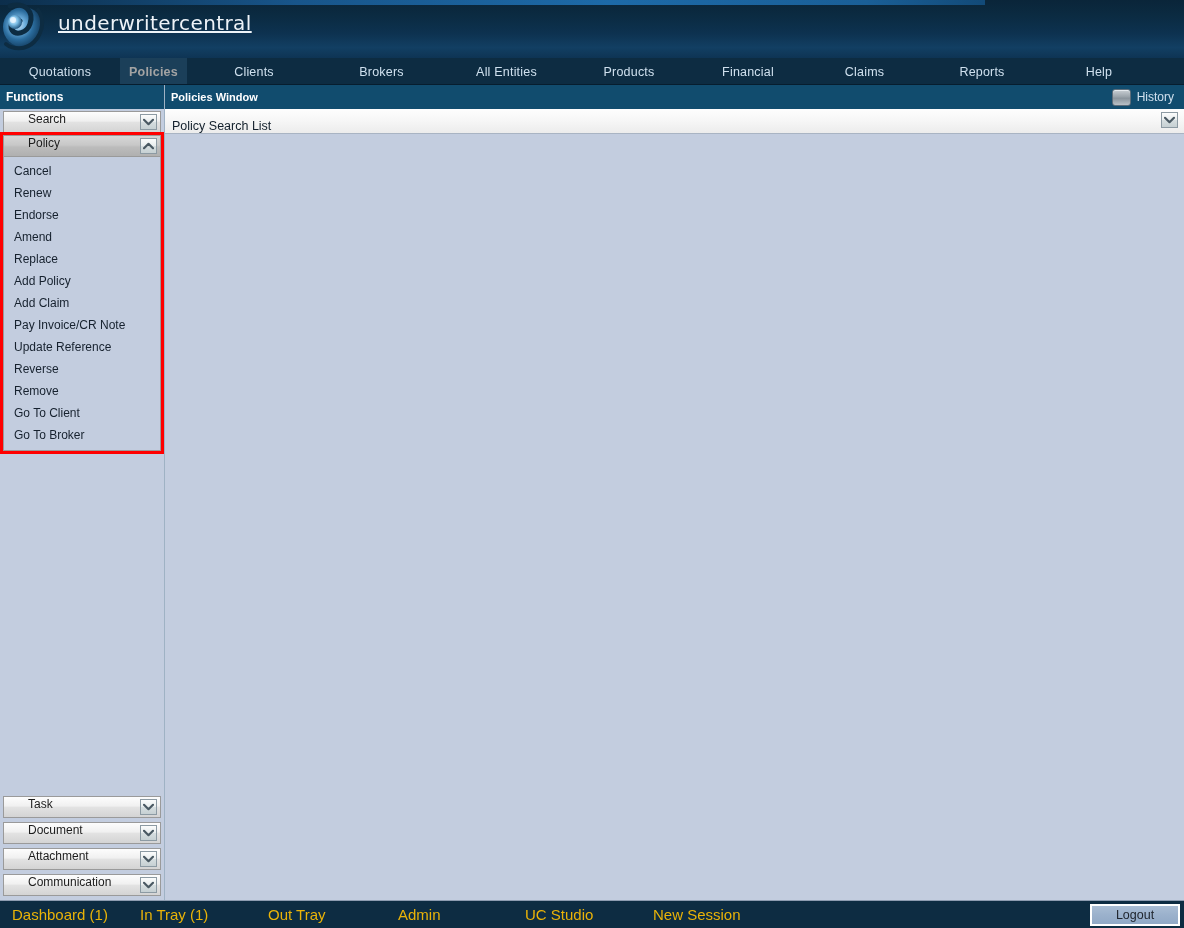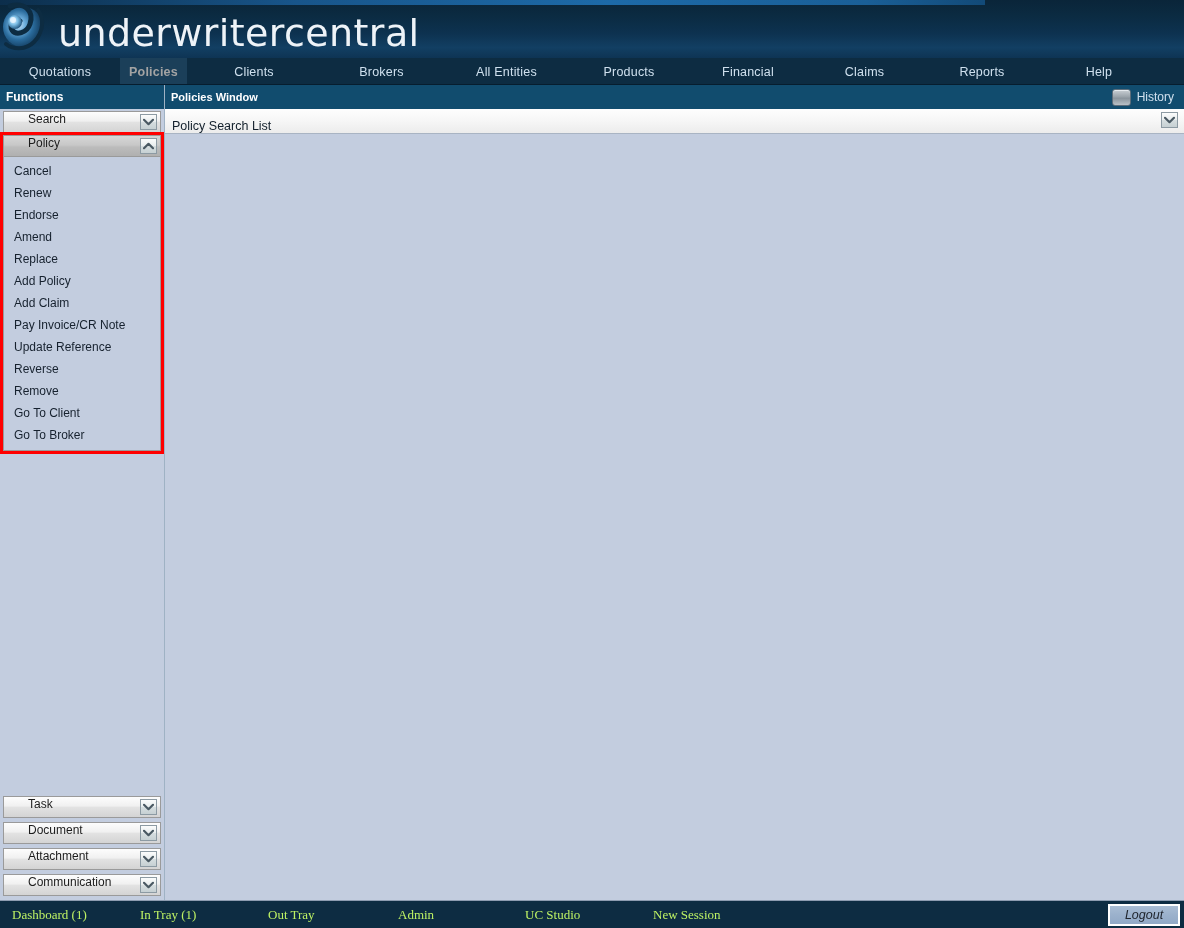--- a/index.html
+++ b/index.html
@@ -46,25 +46,26 @@
     position: absolute;
     left: 0px;
     top: 0px;
     width: 50px;
     height: 58px;
   }
   .brand-title {
     position: absolute;
     left: 58px;
     top: 11px;
-    font-size: 38px;
+    font-size: 20px;
     font-weight: 400;
     letter-spacing: 0.4px;
     color: #eef3f8;
     font-family: "DejaVu Sans", sans-serif;
+    text-decoration: underline;
   }
 
   
   .navbar {
     height: 27px;
     flex: 0 0 27px;
     background: #0d2c42;
     display: flex;
     align-items: stretch;
     border-bottom: 1px solid #0a2troduce;
@@ -281,43 +282,41 @@
   .footer {
     height: 28px;
     flex: 0 0 28px;
     background: #0d2c42;
     display: flex;
     align-items: center;
     position: relative;
     border-top: 1px solid #8d9cb0;
   }
   .footer-item {
-    font-size: 13px;
-    color: #bef264;
+    font-size: 15px;
+    color: #eab308;
     cursor: pointer;
     white-space: nowrap;
     user-select: none;
-    font-family: Liberation Serif, serif;
   }
   .logout-btn {
     position: absolute;
     right: 4px;
     top: 3px;
-    width: 72px;
+    width: 90px;
     height: 22px;
     background: linear-gradient(to bottom, #a9bdd4 0%, #9bb1cc 50%, #91a9c6 100%);
     border: 2px solid #ffffff;
     display: flex;
     align-items: center;
     justify-content: center;
     font-size: 12.5px;
     color: #20262e;
     cursor: pointer;
     user-select: none;
-    font-style: italic;
   }
 </style>
 </head>
 <body>
 
 <div id="app">
 
   <div class="brand-header">
     <div class="brand-topstrip"></div>
     <svg class="brand-logo" viewBox="0 0 50 58">

